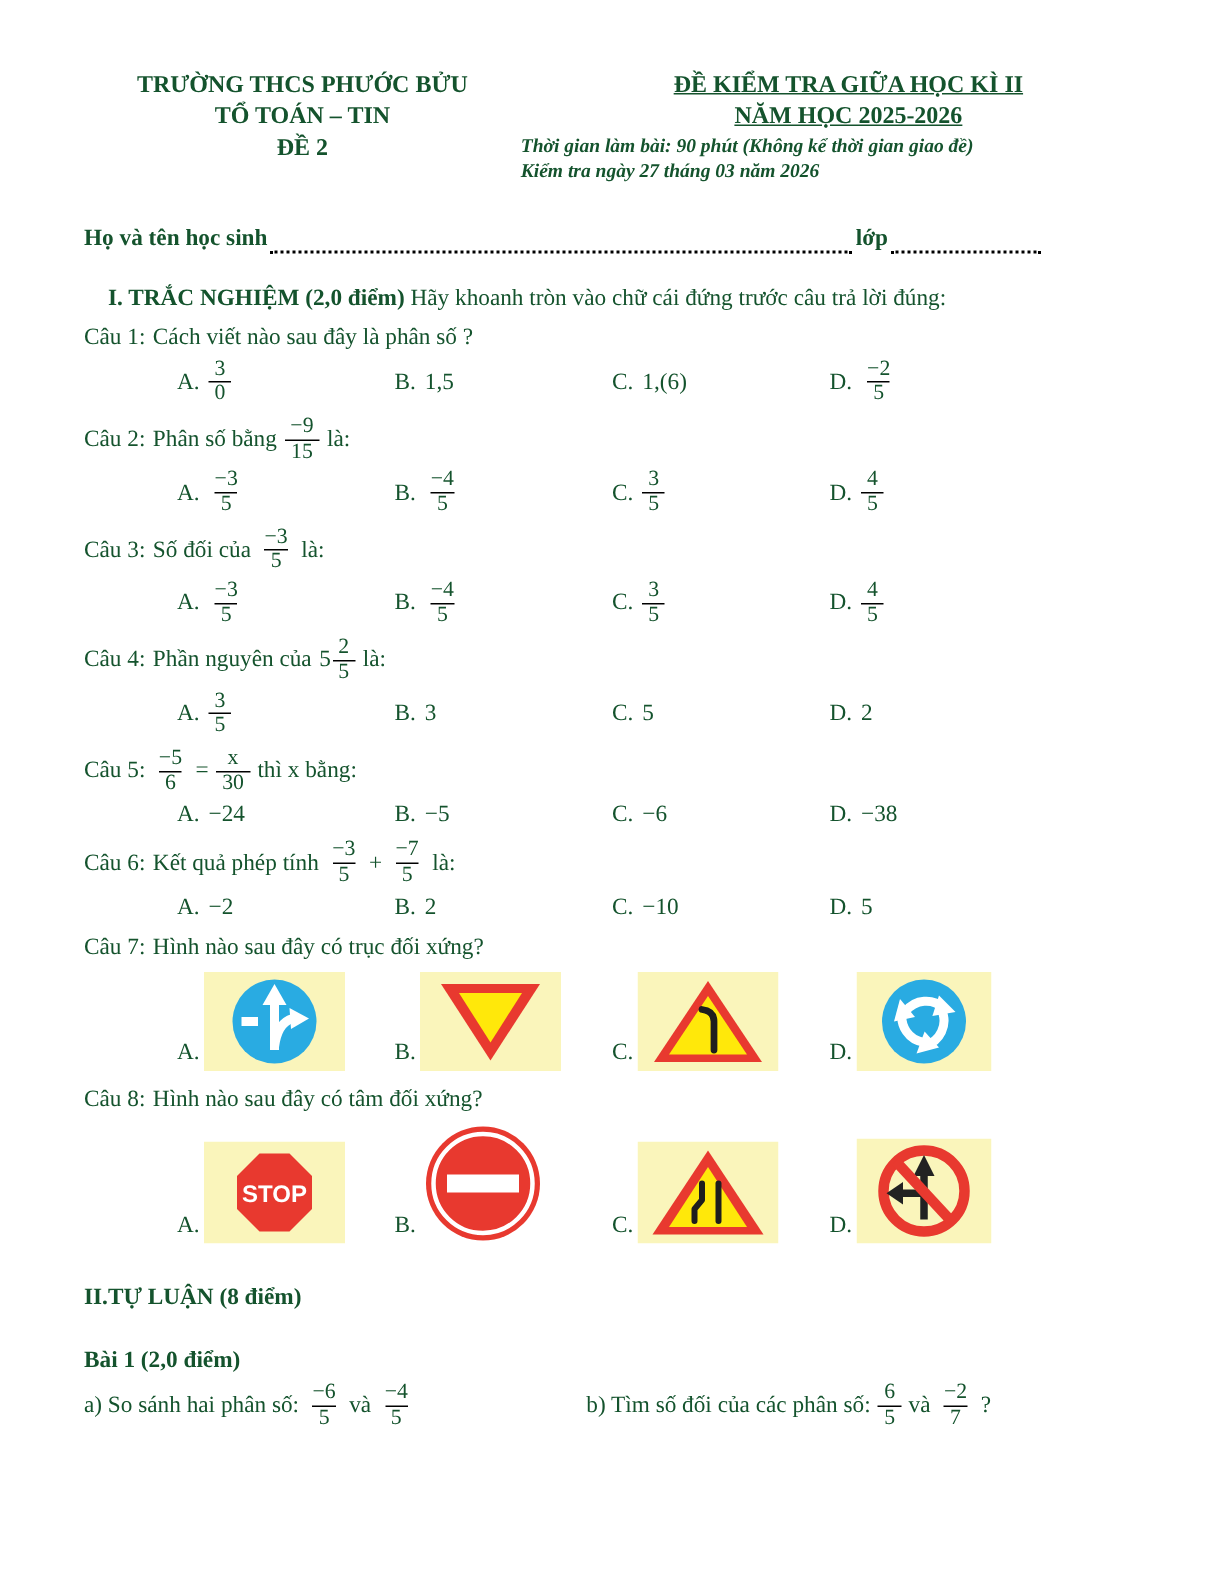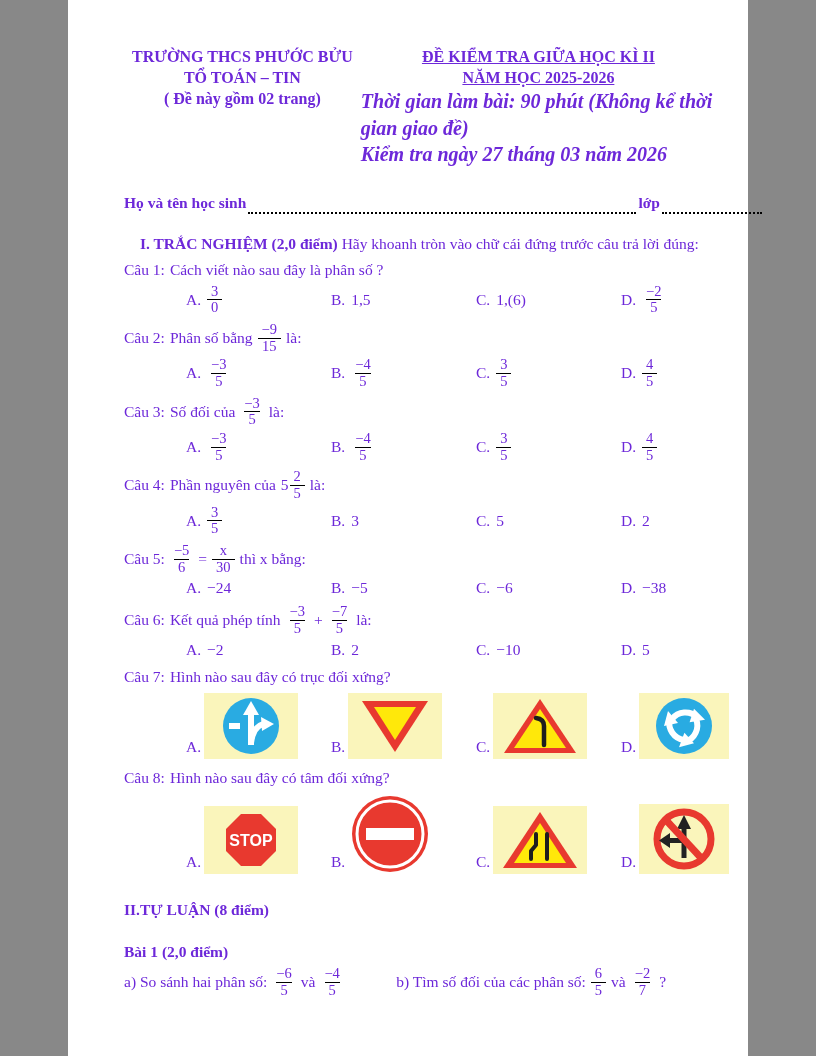--- a/index.html
+++ b/index.html
@@ -1,26 +1,26 @@
 <!DOCTYPE html>
 <html style="--sign-bg: #FAF5BB; --sign-blue: #29ABE2; --sign-red: #E8392F; --sign-yellow: #FFE80A;"><head>
 <meta charset="utf-8">
 <style>
   html,body{margin:0;padding:0;background:#888;}
   .page{
-    width:680px;height:1056px;margin:0 auto;background:#fff;color:#6d28d9;
+    width:816px;height:1056px;margin:0 auto;background:#fff;color:#14532d;
     box-sizing:border-box;padding:46px 32px 40px 56px;
     font-family:"Liberation Serif","DejaVu Serif",serif;font-size:15.5px;line-height:1.3;
   }
   
   .hdr{display:flex;}
   .hdr-left{width:40%;text-align:center;font-weight:bold;font-size:16px;line-height:1.32;}
   .hdr-right{width:60%;font-size:16px;line-height:1.32;}
   .hdr-right .c{text-align:center;font-weight:bold;text-decoration:underline;}
-  .hdr-right .i{font-style:italic;font-weight:bold;font-size:20px;}
+  .hdr-right .i{font-style:italic;font-weight:bold;font-size:13px;}
   
   .namerow{display:flex;align-items:flex-end;font-weight:bold;margin:26px 0 0 0;width:640px;}
   .dots{flex:1;border-bottom:2px dotted #000;height:1.05em;margin:0 2px;}
   .dots.short{flex:0 0 100px;}
   
   .sec{margin:20px 0 4px 16px;}
   .sec b{font-weight:bold;}
   
   .stem{display:flex;align-items:center;gap:5px;margin:5px 0 2px 0;min-height:22px;}
   .qlabel{font-weight:normal;}
@@ -49,21 +49,21 @@
 </style>
 </head>
 <body>
 
 <div class="page">
 
   <div class="hdr">
     <div class="hdr-left">
       <div>TRƯỜNG THCS PHƯỚC BỬU</div>
       <div>TỔ TOÁN – TIN</div>
-      <div>( Đề này gồm 02 trang)</div>
+      <div>ĐỀ 2</div>
     </div>
     <div class="hdr-right">
       <div class="c">ĐỀ KIỂM TRA GIỮA HỌC KÌ II</div>
       <div class="c">NĂM HỌC 2025-2026</div>
       <div class="i">Thời gian làm bài: 90 phút (Không kể thời gian giao đề)</div>
       <div class="i">Kiểm tra  ngày 27  tháng 03 năm 2026</div>
     </div>
   </div>
 
   <div class="namerow">

